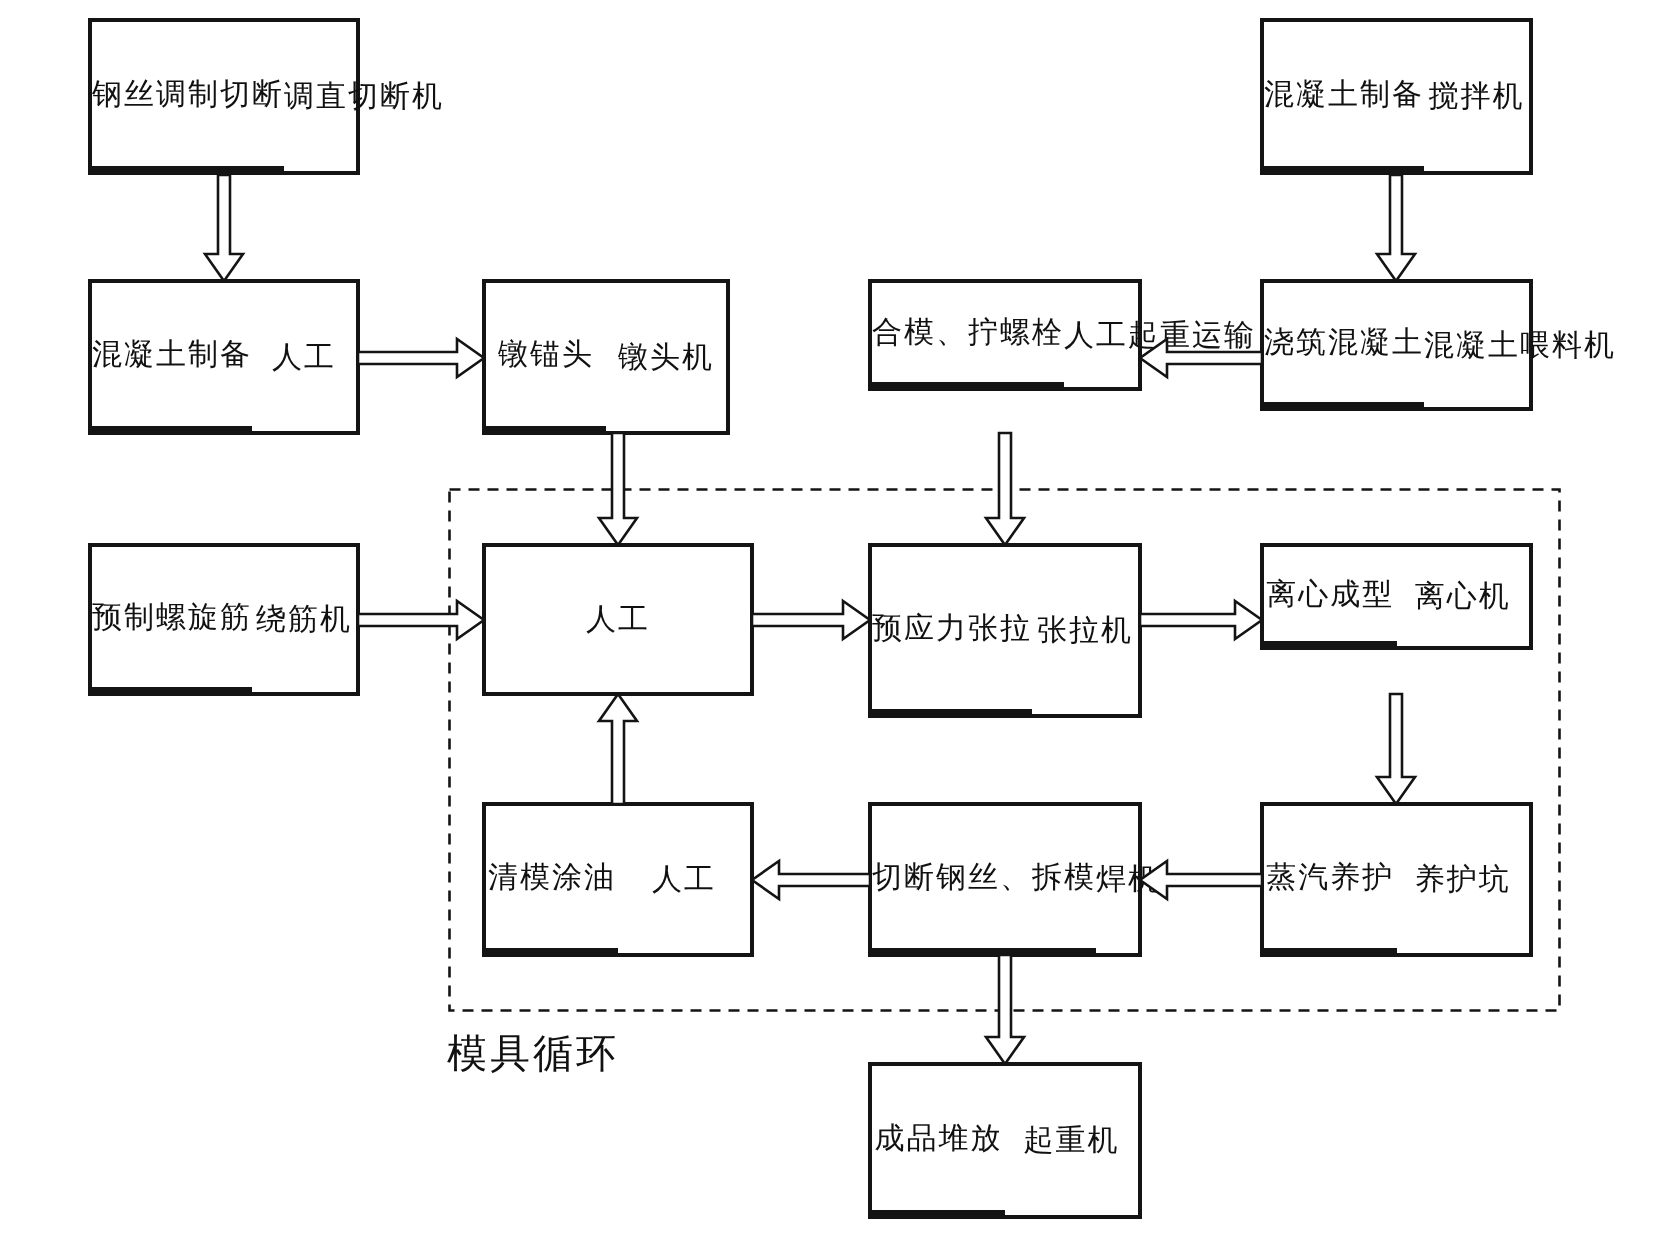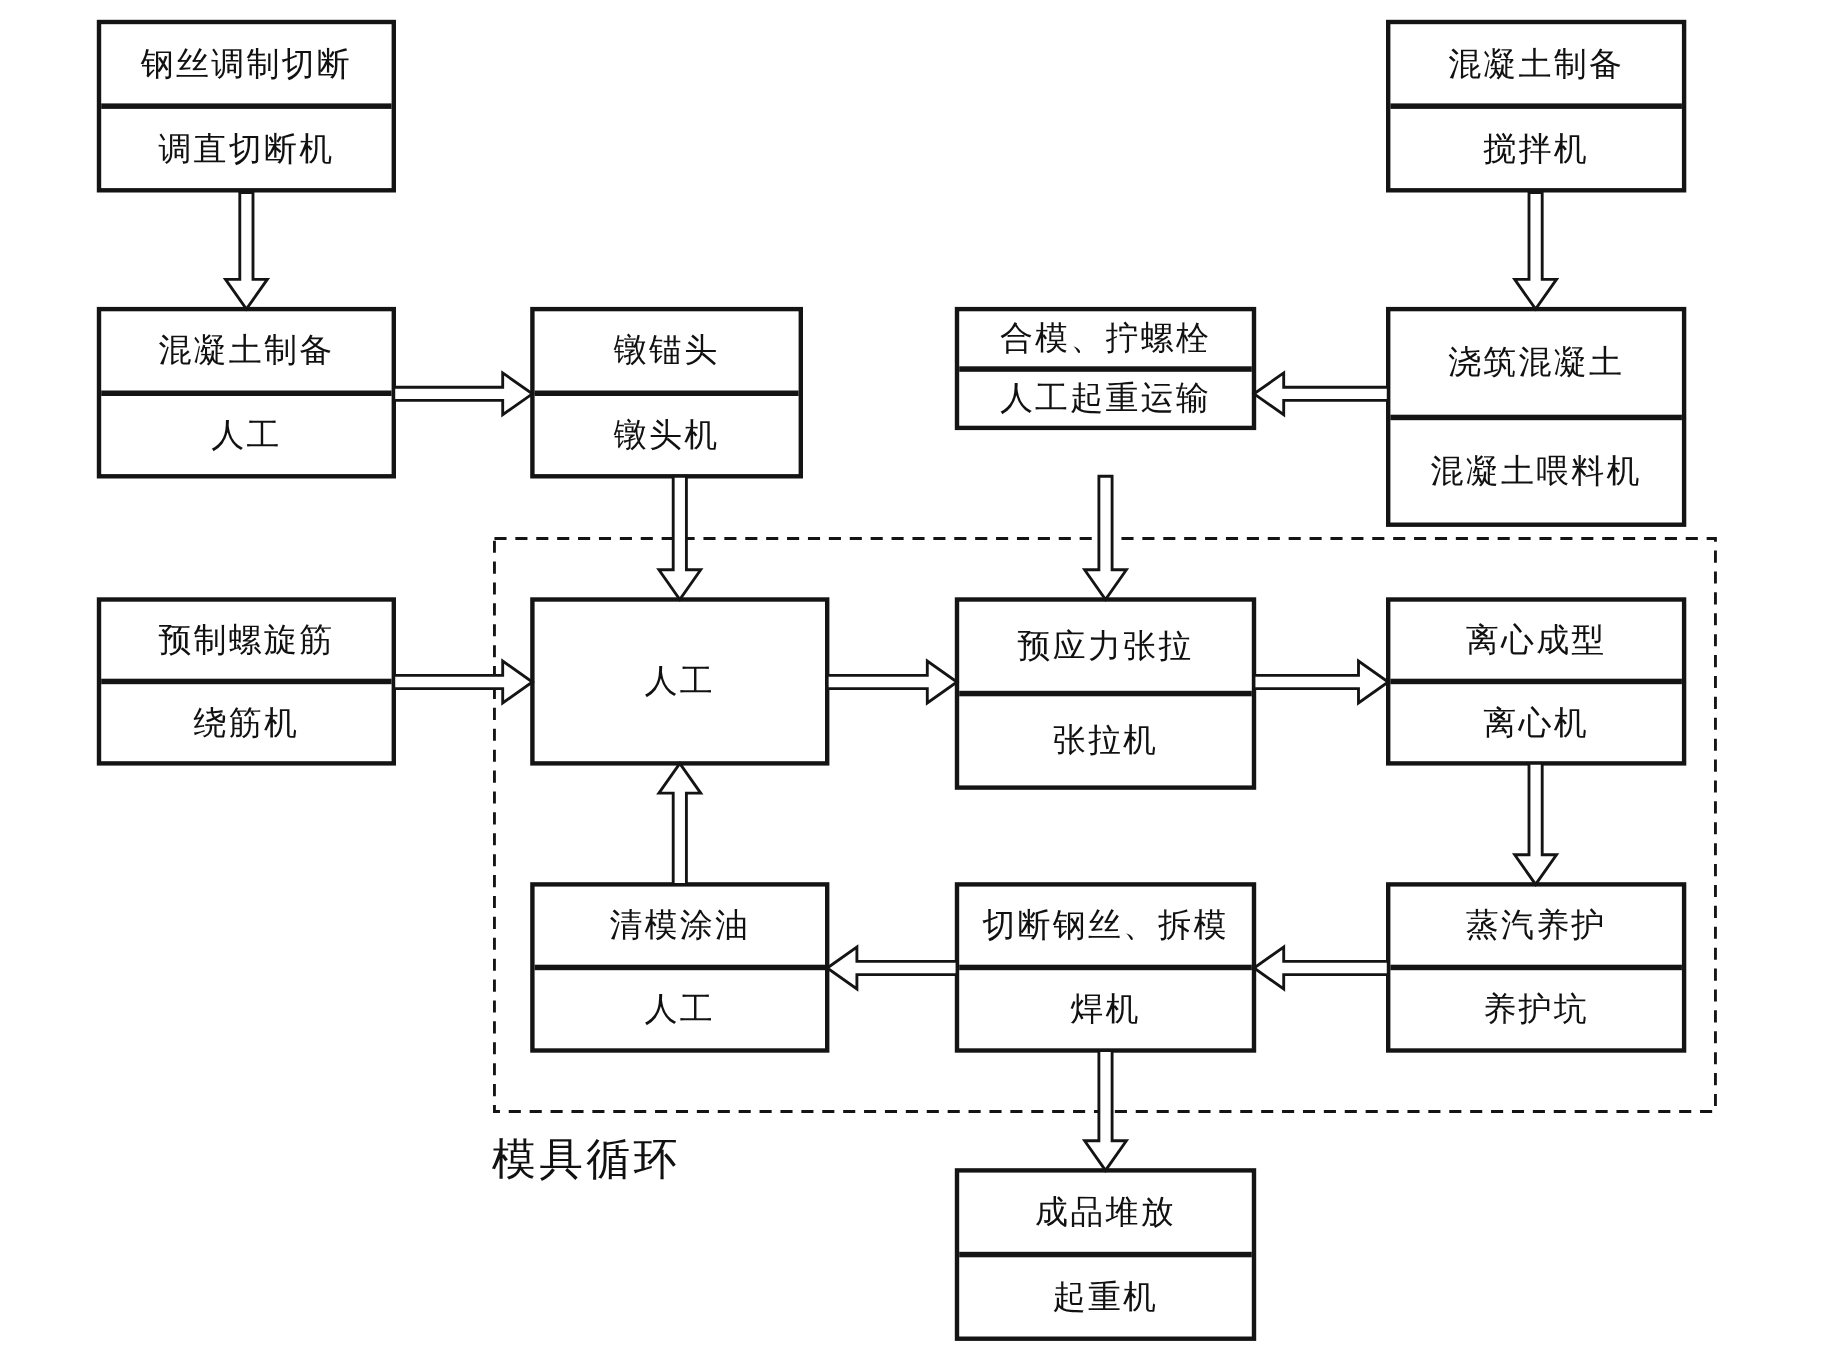--- a/index.html
+++ b/index.html
@@ -5,21 +5,21 @@
   html,body{margin:0;padding:0;background:#fff;}
   #canvas{
     position:relative;
     width:1660px;height:1240px;
     background:#ffffff;
     font-family:"DejaVu Serif","Liberation Serif",serif;
     overflow:hidden;
   }
   .node{
     position:absolute;
-    display:flex;flex-direction:column;
+    display:flex;flex-direction:row;
     border:4px solid #141414;
     background:#ffffff;
     box-sizing:border-box;
     z-index:2;
     font-family:Liberation Mono, monospace;
   }
   .cell{
     flex:1;
     display:flex;align-items:center;justify-content:center;
     font-size:30px;
@@ -64,40 +64,40 @@
   <div class="node" style="left:482px;top:279px;width:248px;height:156px">
     <div class="cell process">镦锚头</div>
     <div class="cell machine">镦头机</div>
   </div>
 
   <div class="node" style="left:868px;top:279px;width:274px;height:112px">
     <div class="cell process">合模、拧螺栓</div>
     <div class="cell machine">人工起重运输</div>
   </div>
 
-  <div class="node" style="left:1260px;top:279px;width:273px;height:200px">
+  <div class="node" style="left:1260px;top:279px;width:273px;height:132px">
     <div class="cell process">浇筑混凝土</div>
     <div class="cell machine">混凝土喂料机</div>
   </div>
 
   <div class="node" style="left:88px;top:543px;width:272px;height:153px">
     <div class="cell process">预制螺旋筋</div>
     <div class="cell machine">绕筋机</div>
   </div>
 
   <div class="node" style="left:482px;top:543px;width:272px;height:153px">
     <div class="cell machine">人工</div>
   </div>
 
   <div class="node" style="left:868px;top:543px;width:274px;height:175px">
     <div class="cell process">预应力张拉</div>
     <div class="cell machine">张拉机</div>
   </div>
 
-  <div class="node" style="left:1260px;top:543px;width:273px;height:153px">
+  <div class="node" style="left:1260px;top:543px;width:273px;height:107px">
     <div class="cell process">离心成型</div>
     <div class="cell machine">离心机</div>
   </div>
 
   <div class="node" style="left:482px;top:802px;width:272px;height:155px">
     <div class="cell process">清模涂油</div>
     <div class="cell machine">人工</div>
   </div>
 
   <div class="node" style="left:868px;top:802px;width:274px;height:155px">

